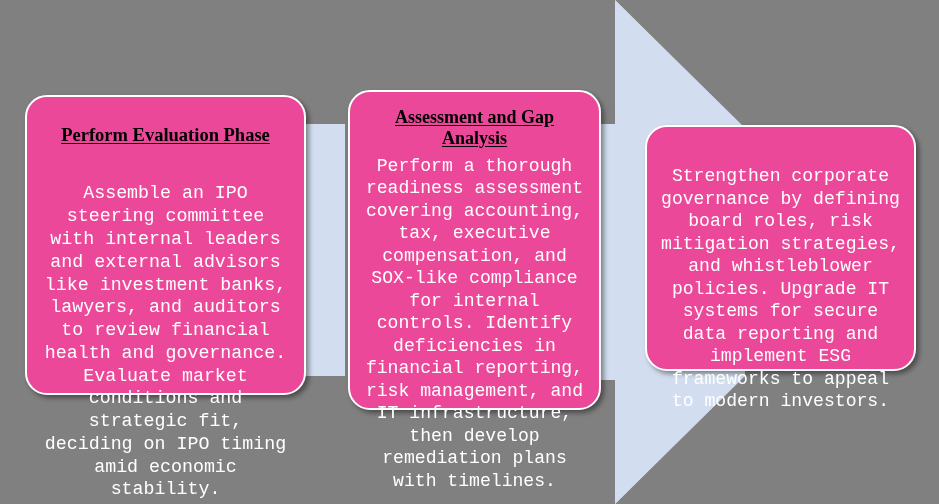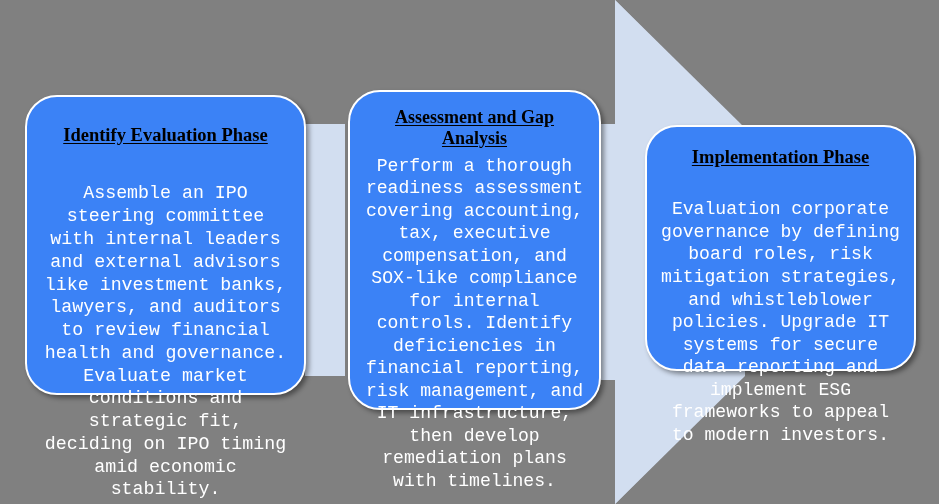--- a/index.html
+++ b/index.html
@@ -28,23 +28,23 @@
     left: 0;
     top: 0;
     width: 939px;
     height: 504px;
   }
 
   
   .card {
     position: absolute;
     box-sizing: border-box;
-    background: #3b82f6;
+    background: #ec4899;
     border: 2px solid #FFFFFF;
-    border-radius: 32px;
+    border-radius: 22px;
     box-shadow: 3px 3px 5px rgba(0,0,0,0.42);
     padding: 8px 14px 10px 14px;
     text-align: center;
     color: #FFFFFF;
   }
   .card-1 {
     left: 25px;
     top: 95px;
     width: 281px;
     height: 300px;
@@ -96,27 +96,26 @@
   <svg class="flow-layer" viewBox="0 0 939 504" width="939" height="504" xmlns="http://www.w3.org/2000/svg">
 
     <rect x="305" y="124" width="40" height="252" fill="#D2DEF0"></rect>
 
     <polygon points="615,0 738,124 738,380 615,504 615,380 601,380 601,124 615,124" fill="#D2DEF0"></polygon>
     <polygon points="615,0 745,128 745,376 615,504" fill="#D2DEF0"></polygon>
     <rect x="601" y="124" width="40" height="256" fill="#D2DEF0"></rect>
   </svg>
 
   <div class="card card-1">
-    <div class="card-title">Identify  Evaluation Phase</div>
+    <div class="card-title">Perform  Evaluation Phase</div>
     <div class="card-body">Assemble an IPO steering committee with internal leaders and external advisors like investment banks, lawyers, and auditors to review financial health and governance. Evaluate market conditions and strategic fit, deciding on IPO timing amid economic stability.</div>
   </div>
 
   <div class="card card-2">
     <div class="card-title">Assessment and Gap Analysis</div>
     <div class="card-body">Perform a thorough readiness assessment covering accounting, tax, executive compensation, and SOX-like compliance for internal controls. Identify deficiencies in financial reporting, risk management, and IT infrastructure, then develop remediation plans with timelines.</div>
   </div>
 
   <div class="card card-3">
-    <div class="card-title">Implementation  Phase</div>
-    <div class="card-body">Evaluation corporate governance by defining board roles, risk mitigation strategies, and whistleblower policies. Upgrade IT systems for secure data reporting and implement ESG frameworks to appeal to modern investors.</div>
+    <div class="card-body">Strengthen corporate governance by defining board roles, risk mitigation strategies, and whistleblower policies. Upgrade IT systems for secure data reporting and implement ESG frameworks to appeal to modern investors.</div>
   </div>
 
 </div>
 
 </body></html>

